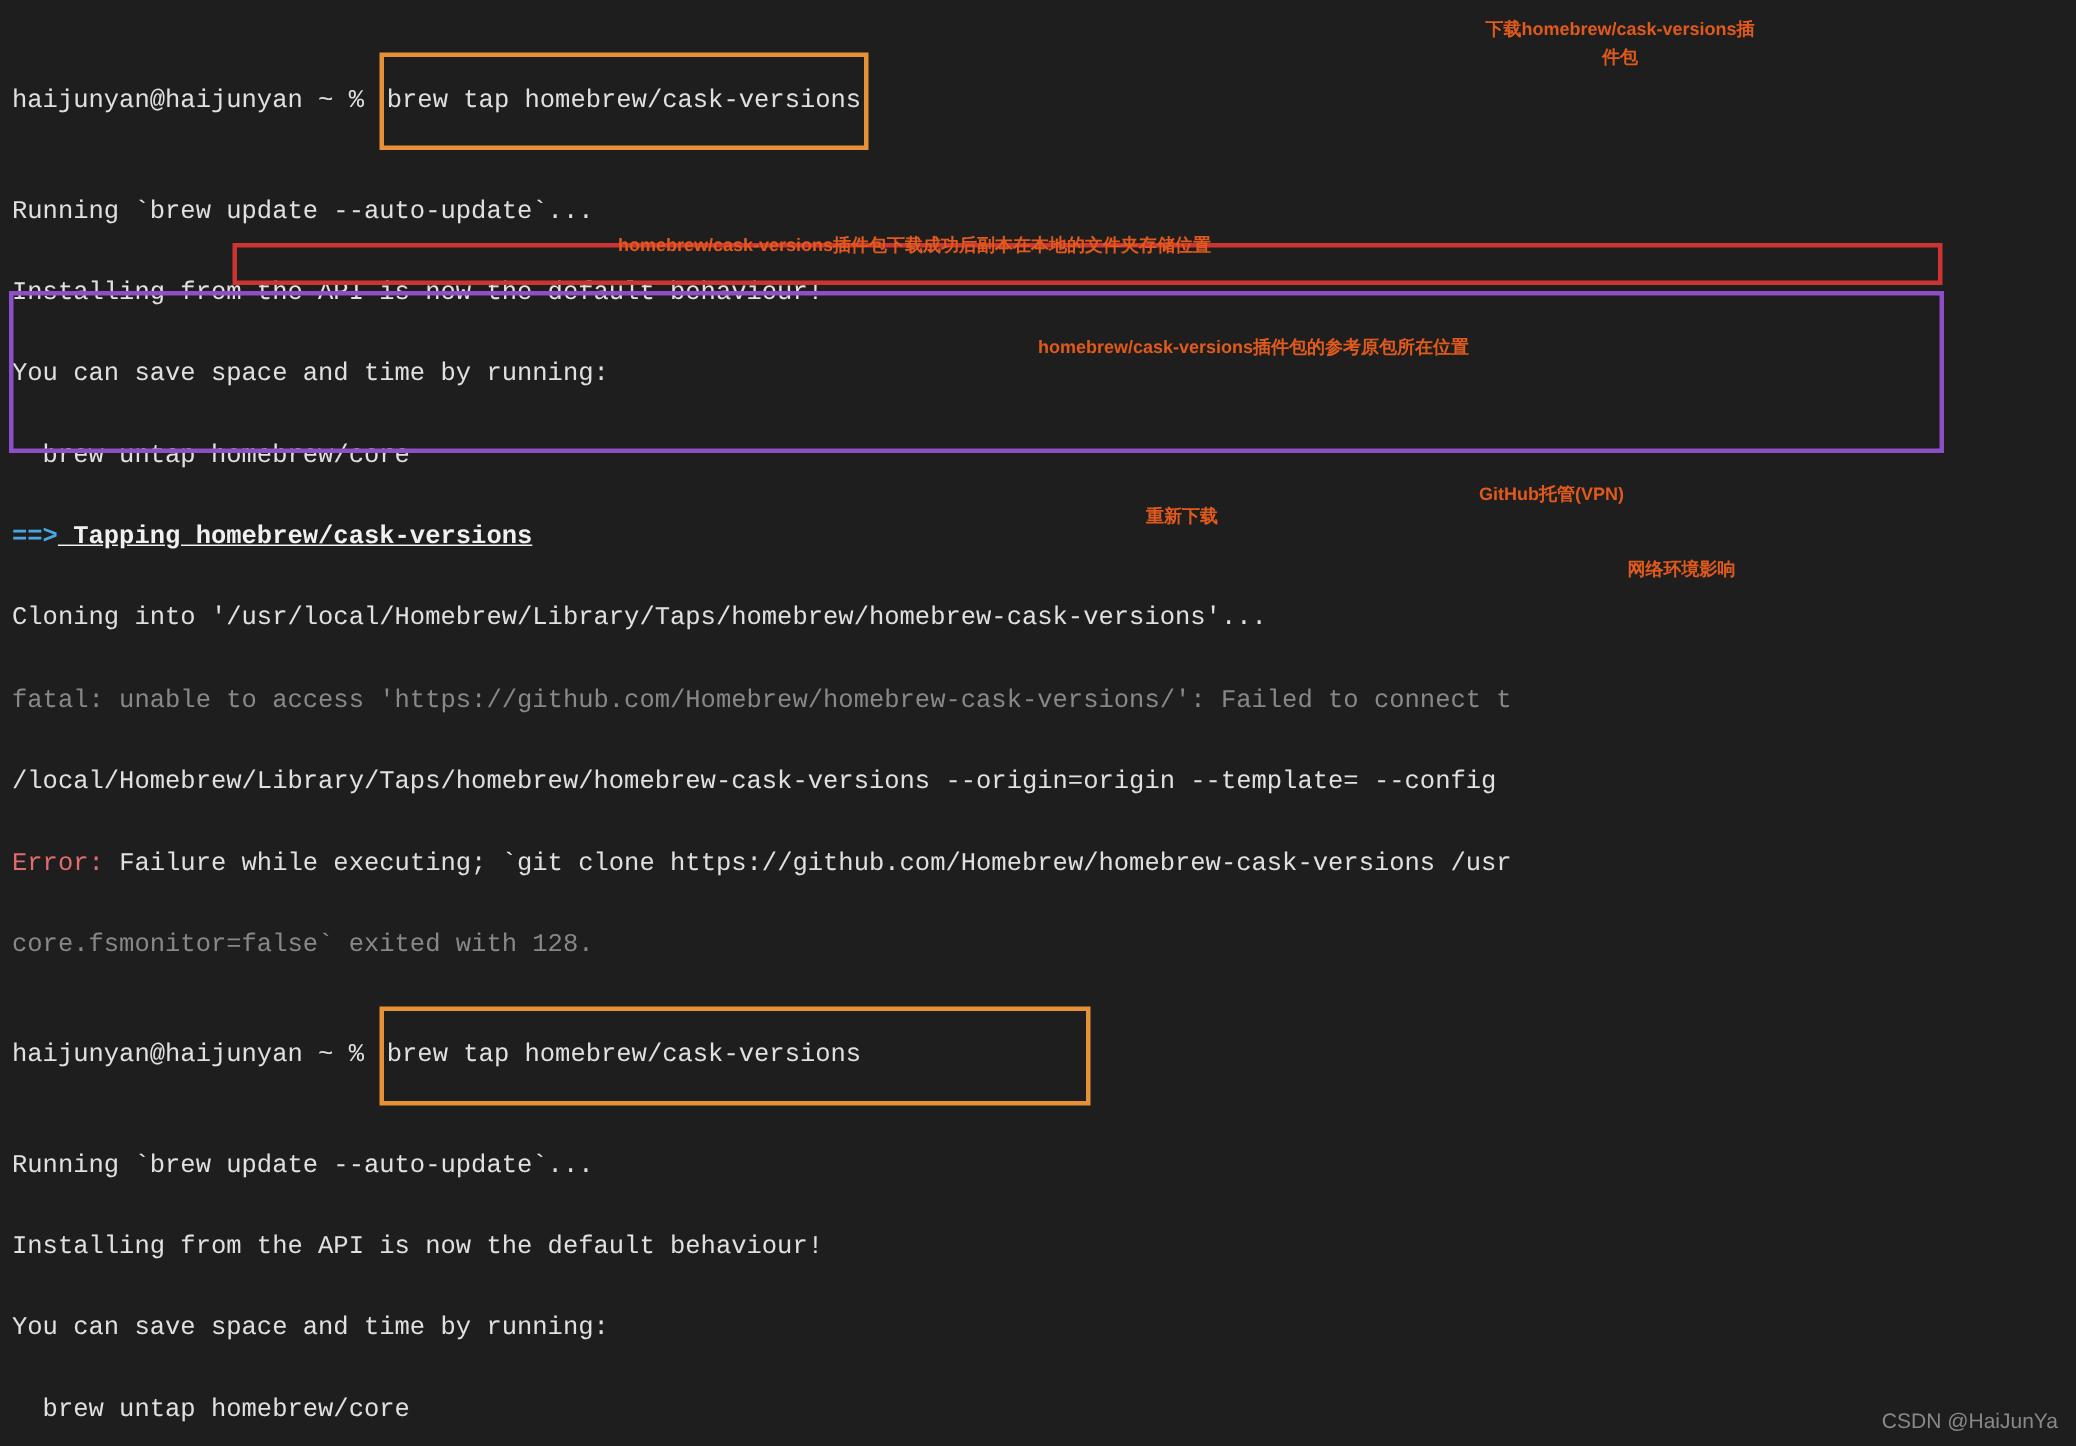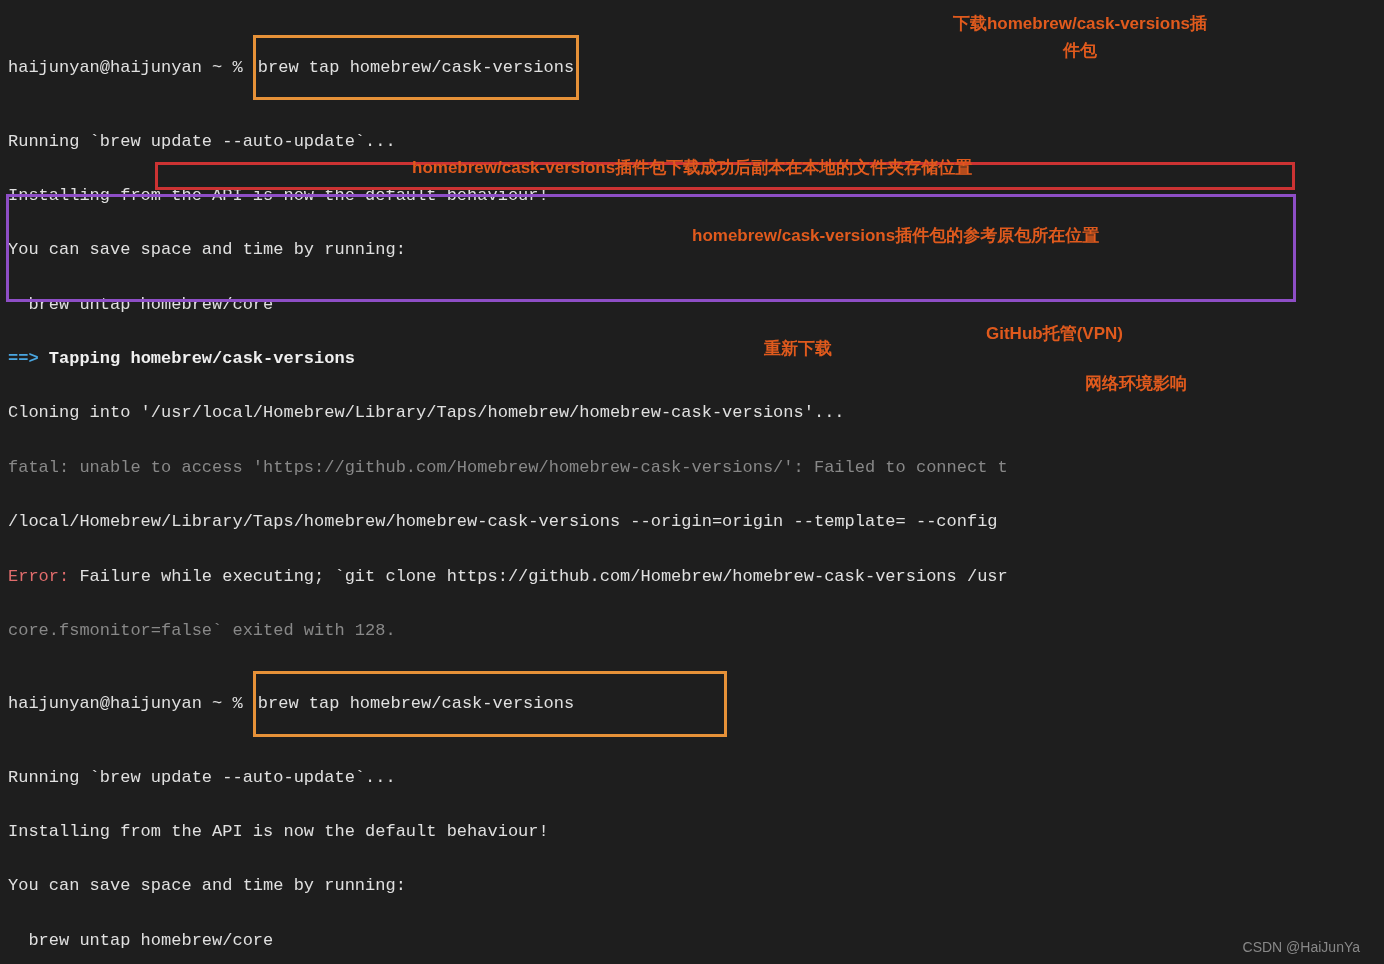--- a/index.html
+++ b/index.html
@@ -27,20 +27,21 @@
       white-space: pre;
       display: block;
     }
     .arrow {
       color: #4aa6e0;
       font-weight: bold;
     }
     .bold {
       font-weight: bold;
       color: #f0f0f0;
+      text-decoration: underline;
     }
     .error-red {
       color: #e06c6c;
     }
     .dimmed {
       color: #888888;
     }
     .box-orange {
       border: 3px solid #e69138;
       display: inline-block;
@@ -51,28 +52,28 @@
       position: absolute;
     }
     .box-purple {
       border: 3px solid #8e4ec6;
       position: absolute;
     }
     .annotation {
       position: absolute;
       color: #e05a1d;
       font-weight: bold;
-      font-size: 17px;
+      font-size: 12px;
       font-family: sans-serif;
       white-space: nowrap;
     }
     .watermark {
       position: absolute;
       bottom: 6px;
-      right: 24px;
+      right: 12px;
       color: #888888;
       font-size: 14px;
       font-family: sans-serif;
     }
   </style>
 </head>
 <body>
 
 <div class="terminal">
 <span class="line"><span>haijunyan@haijunyan ~ % </span><span class="box-orange">brew tap homebrew/cask-versions</span></span>

